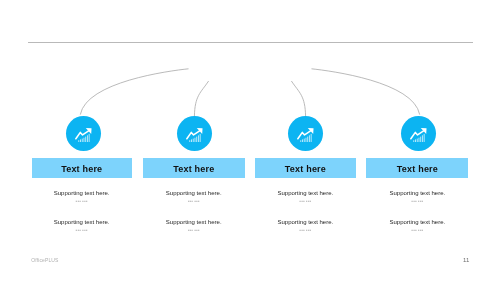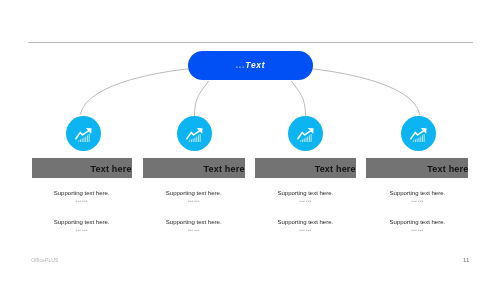--- a/index.html
+++ b/index.html
@@ -8,21 +8,21 @@
        font-family:"Liberation Sans",sans-serif;-webkit-font-smoothing:antialiased;}
   #slide{position:relative;width:500px;height:281px;background:#fff;}
   .topline{position:absolute;left:27.5px;top:42px;width:445px;height:1px;background:#b9b9b9;}
   .pill{position:absolute;left:188px;top:50.5px;width:124.5px;height:29px;border-radius:14.5px;
         background:#0050f5;display:flex;align-items:center;justify-content:center;}
   .pill-text{font-size:8.4px;font-weight:bold;font-style:italic;color:#ffffff;letter-spacing:0.8px;white-space:nowrap;position:relative;top:0.2px;left:0.4px;}
   .pill-text .dots{color:#9db9f7;}
   svg.connectors{position:absolute;left:0;top:0;width:500px;height:281px;}
   .circle{position:absolute;width:35px;height:35px;border-radius:50%;background:#0cb4f2;}
   .icon{position:absolute;left:0;top:0;width:35px;height:35px;}
-  .titlebox{position:absolute;height:20.7px;background:#737373;display:flex;align-items:center;justify-content:flex-end;}
+  .titlebox{position:absolute;height:20.7px;background:#7dd3fc;display:flex;align-items:center;justify-content:center;}
   .titlebox span{font-size:9px;font-weight:bold;color:#111111;position:relative;top:0.7px;letter-spacing:0.2px;padding-left:0.2px;}
   .support{position:absolute;text-align:center;}
   .support .s1{font-size:6px;color:#262626;white-space:nowrap;}
   .support .s2{font-family:"DejaVu Sans",sans-serif;font-size:2.6px;color:#c2c2c2;white-space:nowrap;margin-top:4.6px;letter-spacing:0.1px;}
   .brand{position:absolute;left:31.3px;top:256.7px;font-size:5px;color:#b0b0b0;letter-spacing:.12px;}
   .pageno{position:absolute;left:463px;top:256.6px;font-size:6px;color:#6e6e6e;}
 </style>
 </head>
 <body>
 
@@ -92,23 +92,20 @@
    <rect x="49.97" y="62.00" width="2.71" height="12.29"></rect>
    <rect x="54.91" y="58.86" width="2.71" height="15.43"></rect>
    <rect x="59.86" y="55.14" width="2.71" height="19.14"></rect>
    <rect x="64.80" y="51.14" width="2.71" height="23.14"></rect>
  </g>
  <path d="M28.1,65.1 L40.9,46.9 L47.3,54.2 L64.5,42.7" fill="none" stroke="#ffffff" stroke-width="4.4" stroke-linecap="round" stroke-linejoin="round"></path>
  <path fill="#ffffff" d="M56.5,34.1 L72.9,35.0 L72.0,51.4 Z"></path>
 </svg></span>
     </div>
 
-  <div class="pill">
-    <span class="pill-text"><span class="dots">...</span><span>Text</span></span>
-  </div>
 
   <div class="titlebox" style="left:31.6px;top:157.75px;width:100.1px;">
       <span>Text here</span>
     </div>
   <div class="titlebox" style="left:142.8px;top:157.75px;width:101.8px;">
       <span>Text here</span>
     </div>
   <div class="titlebox" style="left:254.9px;top:157.75px;width:100.9px;">
       <span>Text here</span>
     </div>

